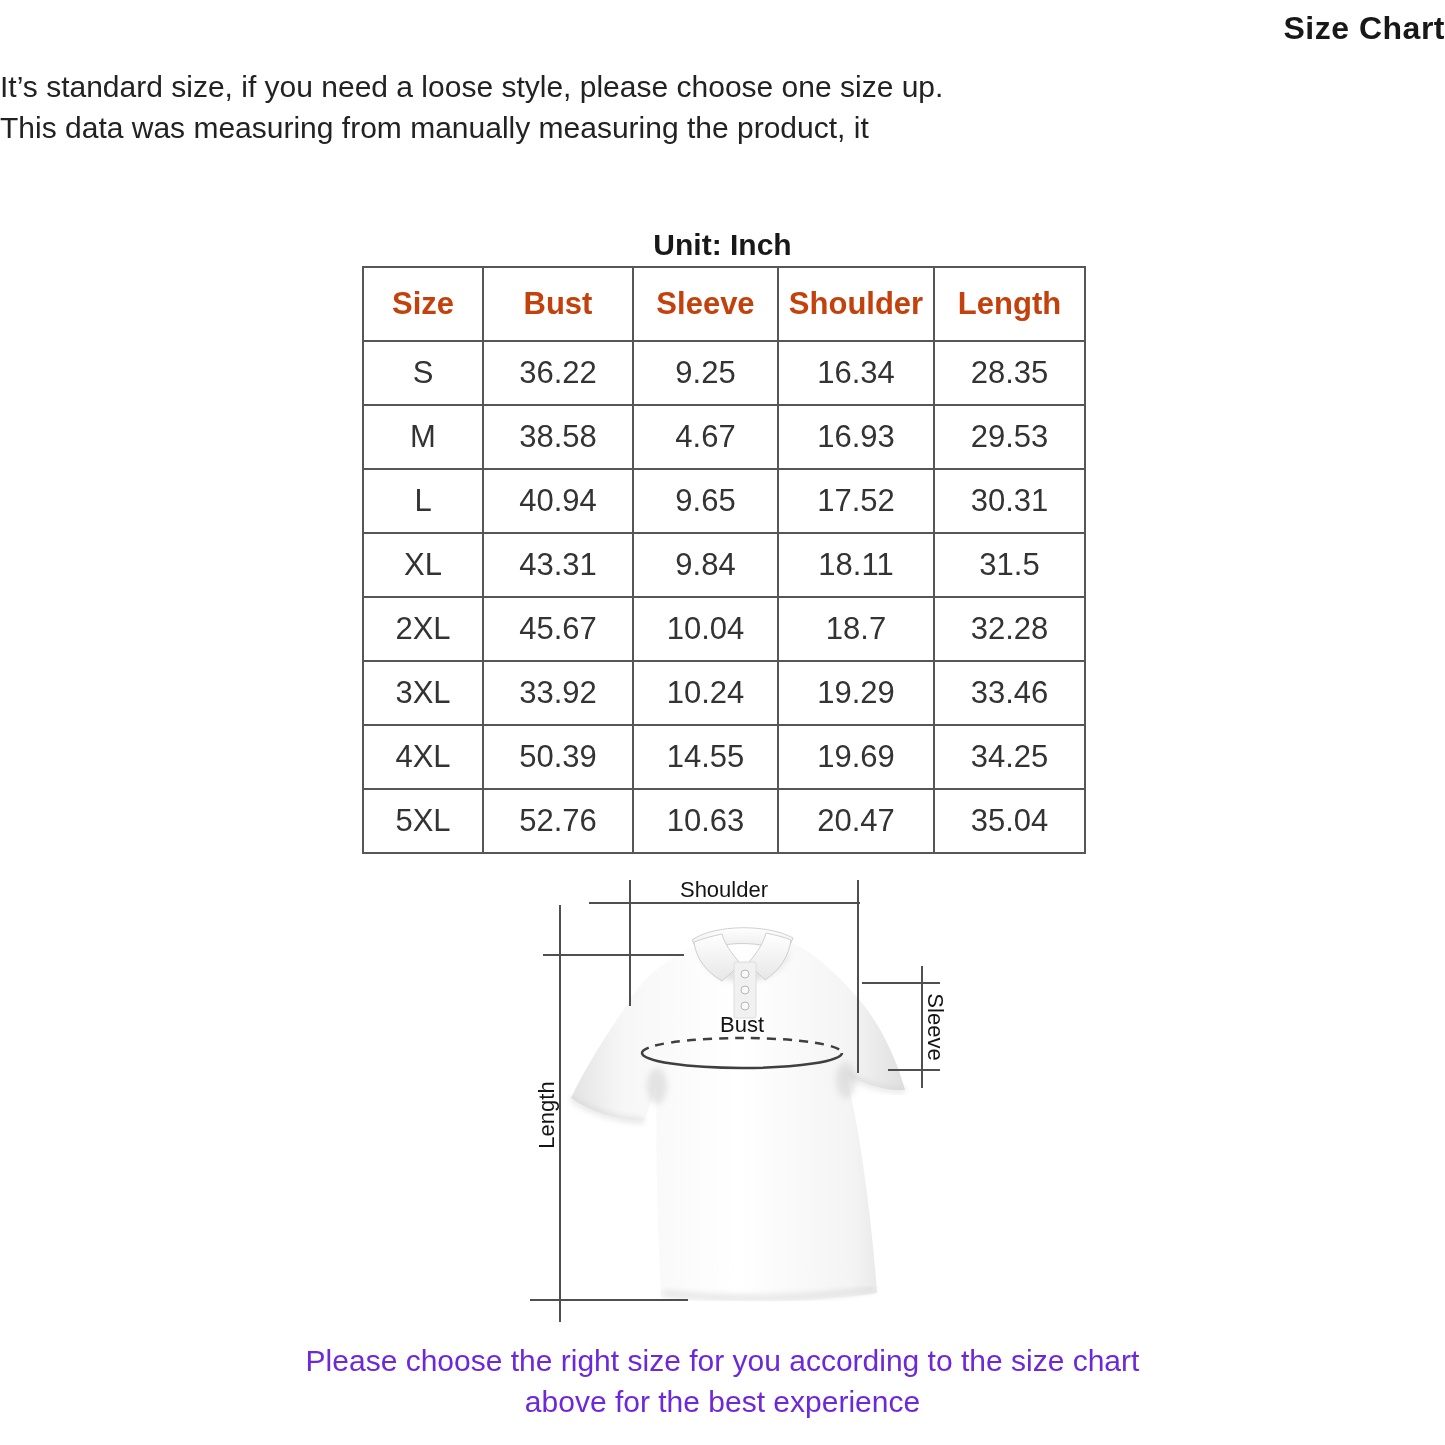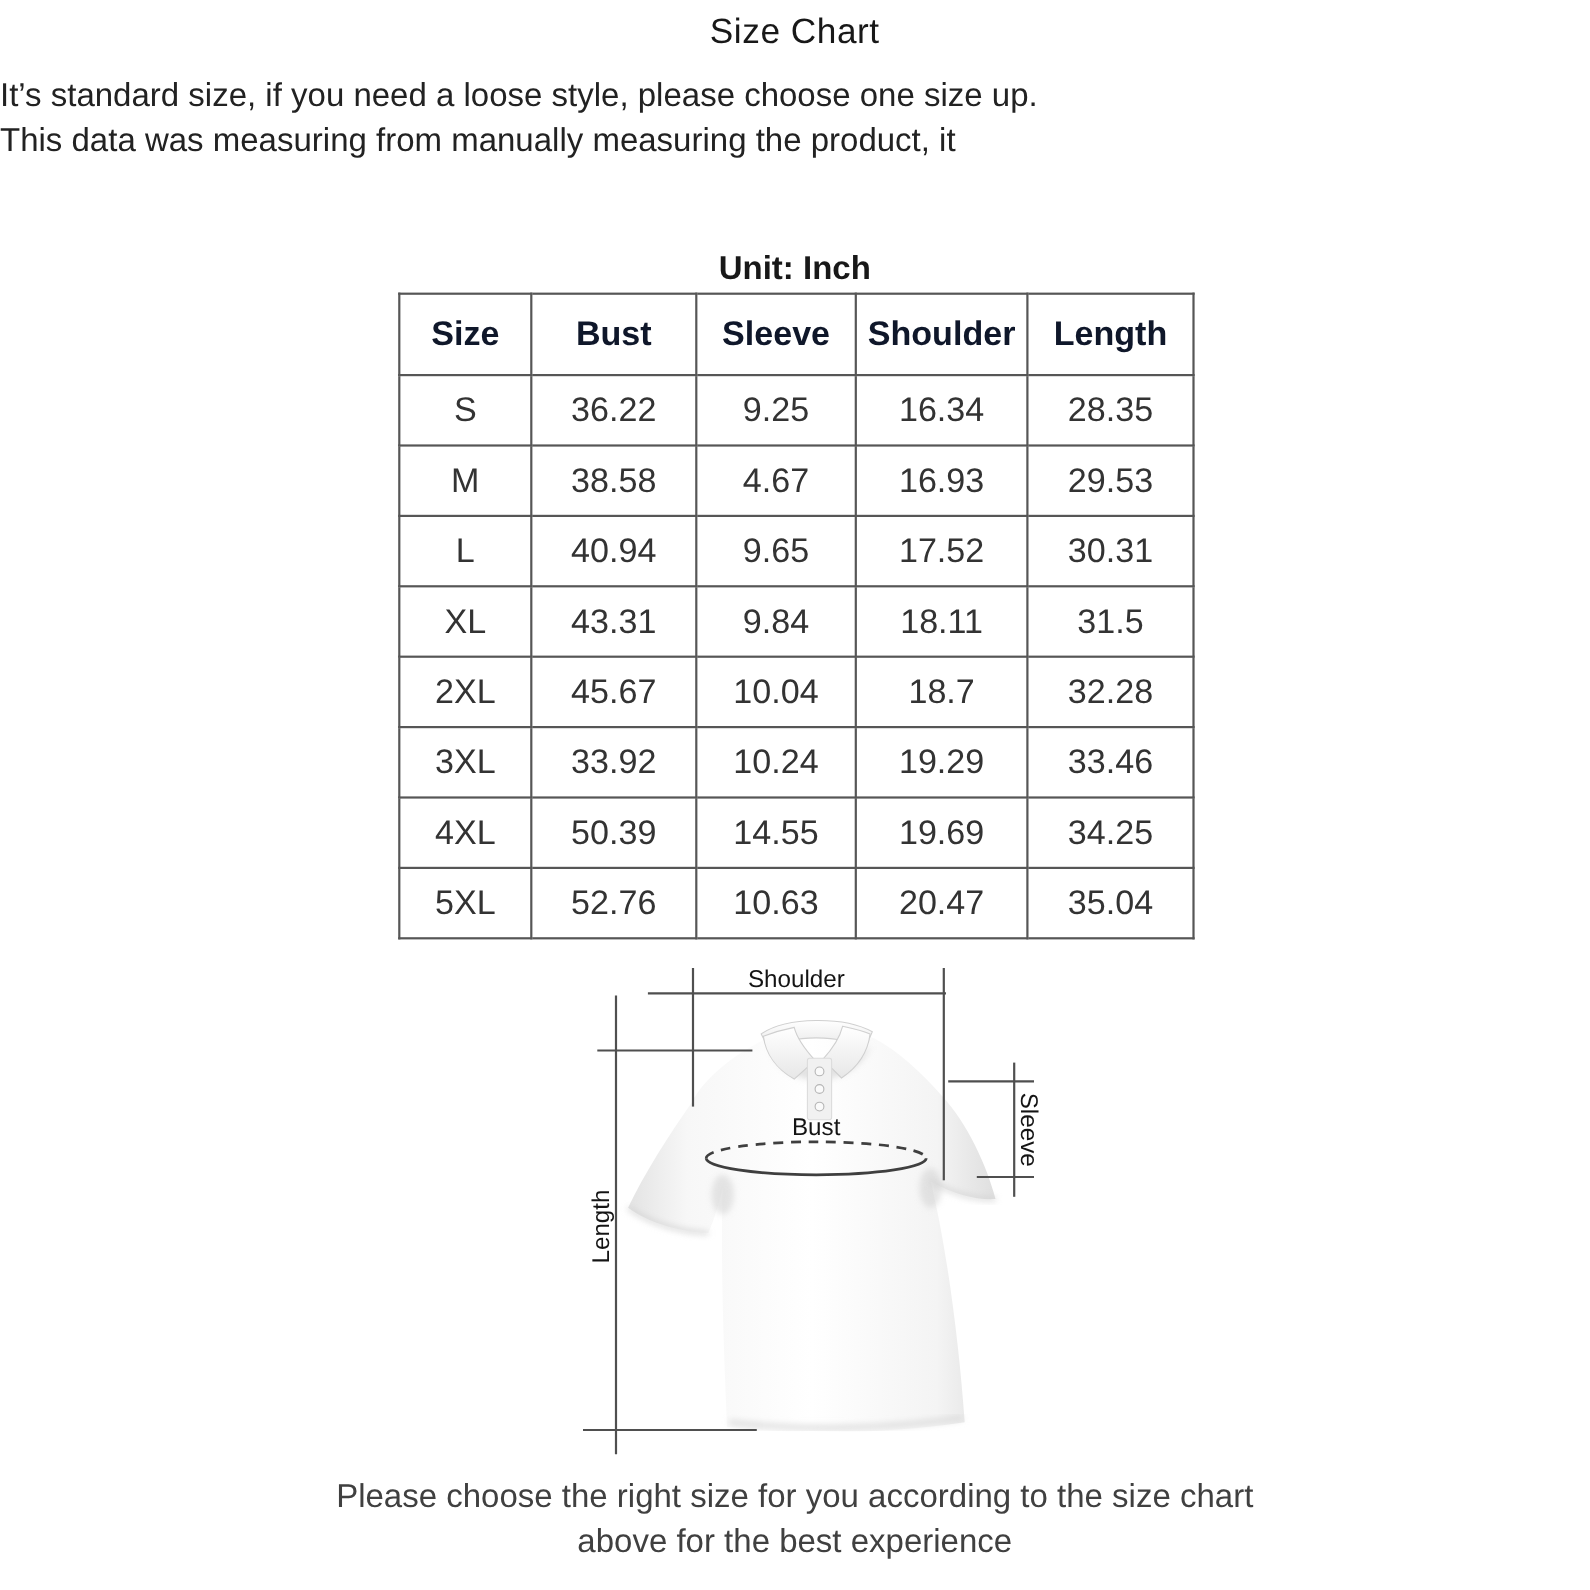--- a/index.html
+++ b/index.html
@@ -8,23 +8,23 @@
     width: 1445px;
     height: 1445px;
     background: #ffffff;
     font-family: "Liberation Sans", "DejaVu Sans", sans-serif;
     color: #1f1f1f;
     overflow: hidden;
   }
   .page-title {
     position: absolute;
     top: 10px; left: 0; right: 0;
-    text-align: center;
+    text-align: right;
     font-size: 32px;
-    font-weight: 400;
+    font-weight: 700;
     color: #181818;
     letter-spacing: 0.5px;
   }
   .description {
     position: absolute;
     top: 66px; left: 0; right: 0;
     text-align: left;
     font-size: 30px;
     line-height: 41px;
     color: #222222;
@@ -49,21 +49,21 @@
   table.size-table th, table.size-table td {
     border: 2px solid #565656;
     text-align: center;
     vertical-align: middle;
     padding: 0;
   }
   table.size-table th {
     height: 72px;
     font-size: 31px;
     font-weight: 700;
-    color: #0f172a;
+    color: #c2410c;
     margin-left: 36px;
   }
   table.size-table td {
     height: 62px;
     font-size: 31px;
     font-weight: 400;
     color: #333333;
   }
   svg.shirt-diagram {
     position: absolute;
@@ -74,21 +74,21 @@
     font-family: "Liberation Sans", "DejaVu Sans", sans-serif;
     font-size: 22px;
     fill: #141414;
   }
   .footer-note {
     position: absolute;
     top: 1340px; left: 0; right: 0;
     text-align: center;
     font-size: 30px;
     line-height: 41px;
-    color: #404040;
+    color: #6d28d9;
   }
 </style>
 </head>
 <body>
 
 <div class="page">
 
   <div class="page-title">Size Chart</div>
 
   <div class="description">

